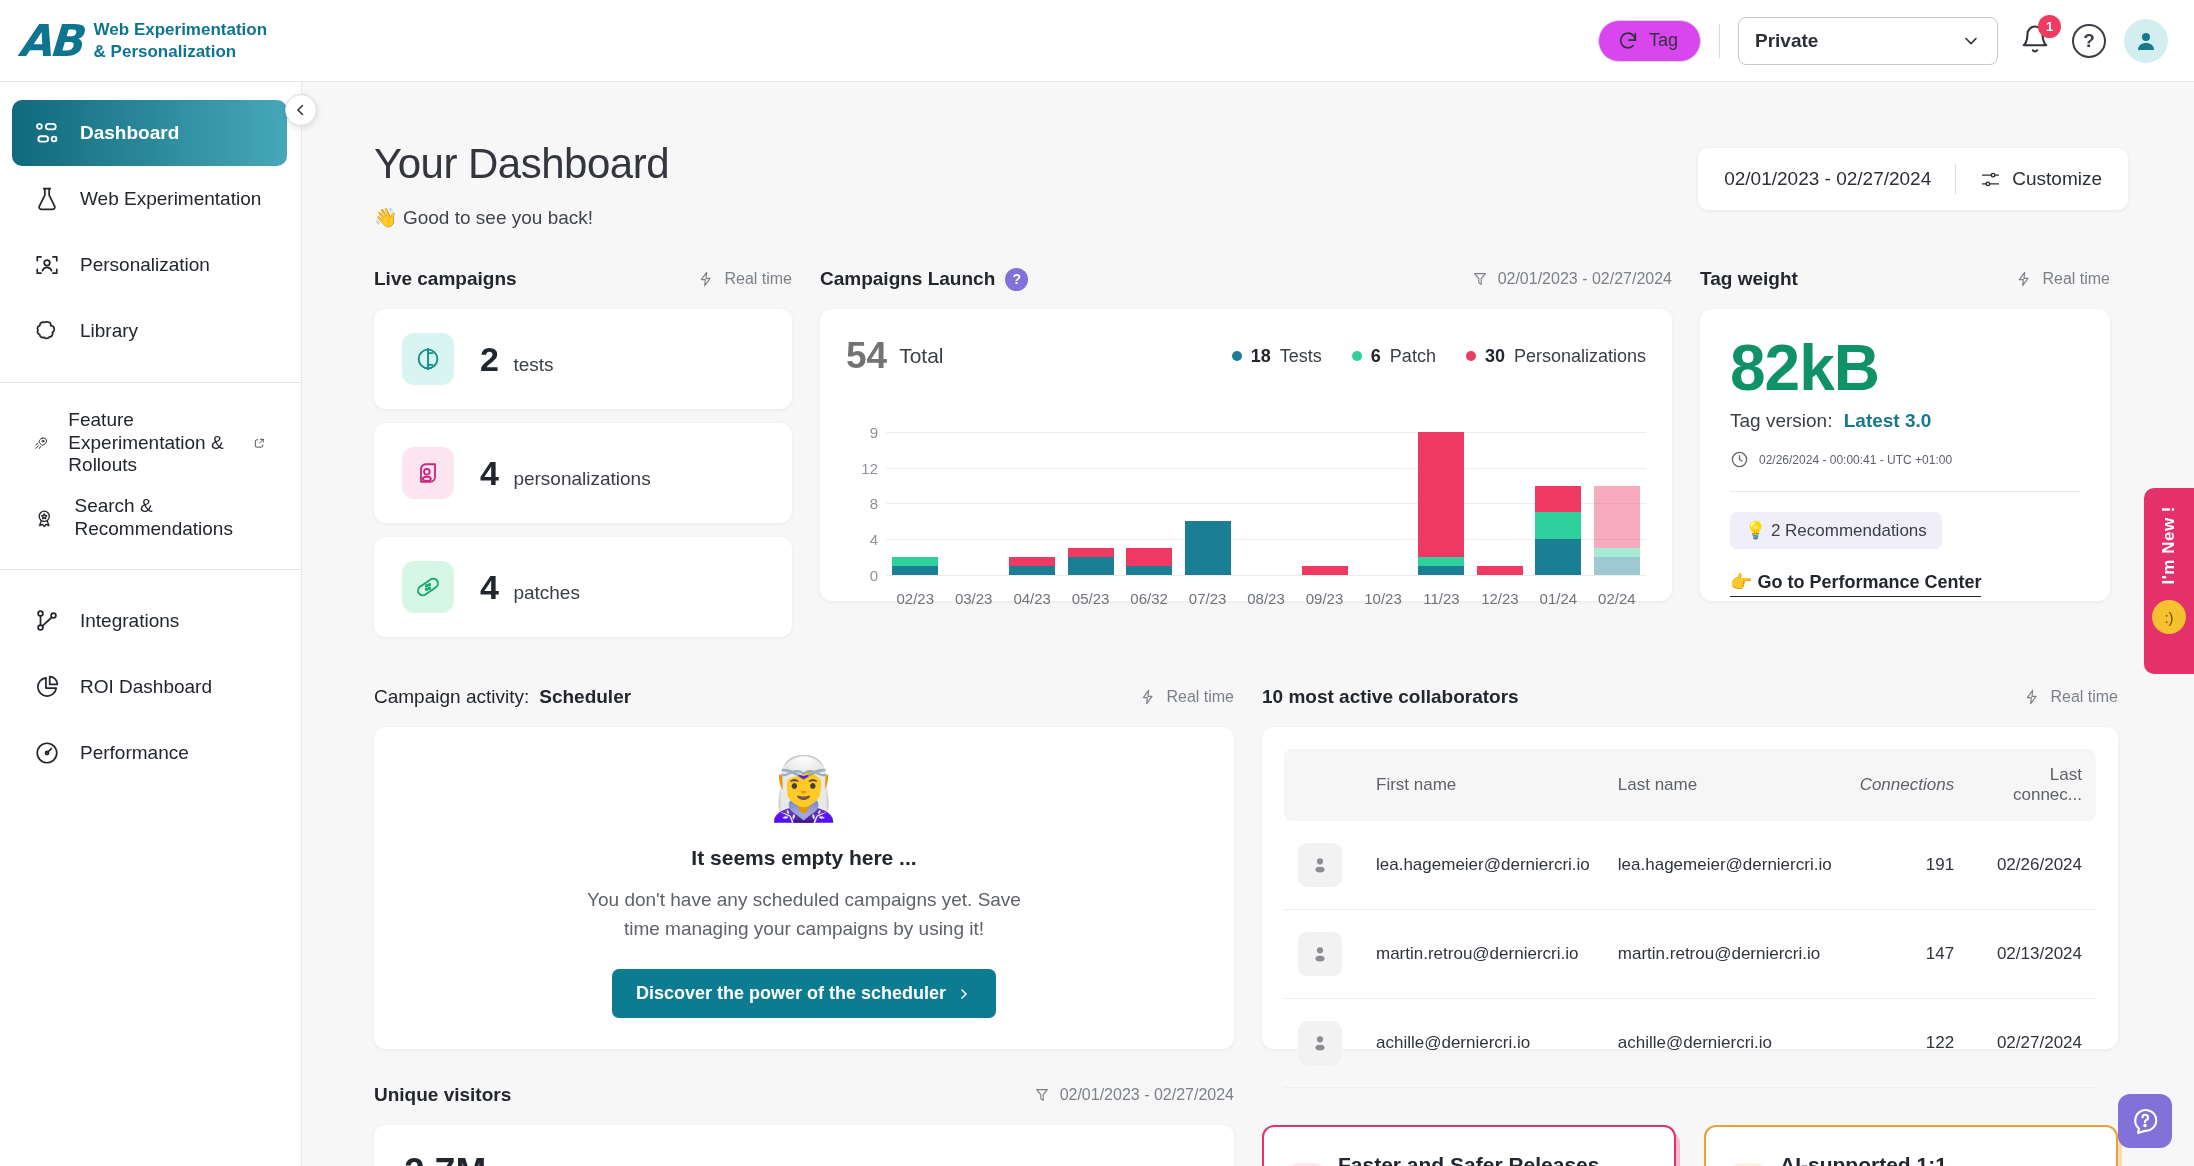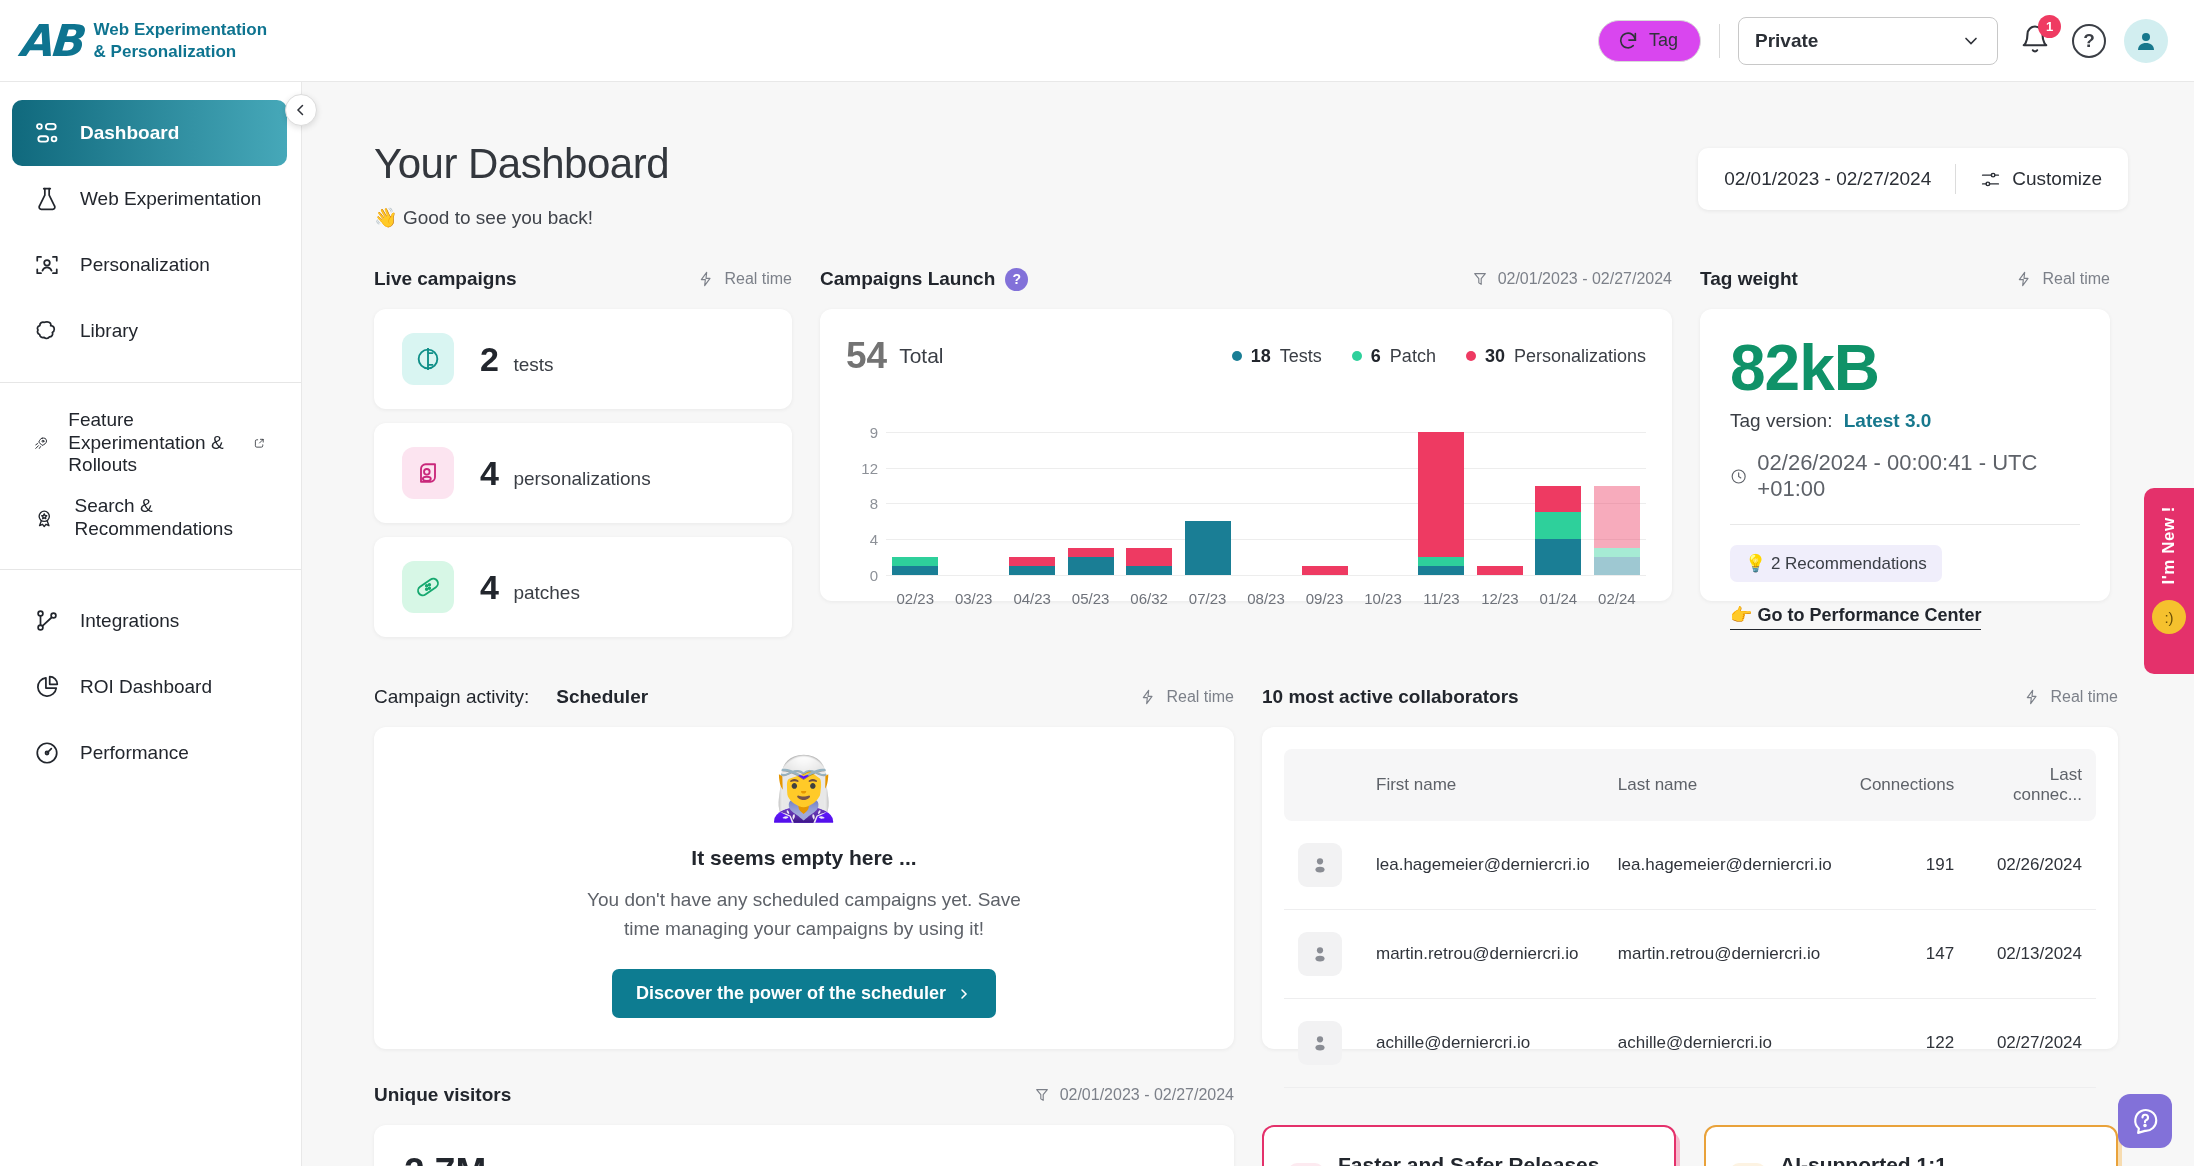--- a/index.html
+++ b/index.html
@@ -125,21 +125,21 @@
   .bcol { flex: 1; display: flex; flex-direction: column; justify-content: flex-end; align-items: center; height: 100%; }
   .bstack { width: 46px; display: flex; flex-direction: column; justify-content: flex-end; height: 100%; border-radius: 4px 4px 0 0; overflow: hidden; }
   .xlabels { position: absolute; left: 0; right: 0; bottom: -32px; display: flex; }
   .xlabels div { flex: 1; text-align: center; font-size: 15px; color: #6e727a; }
   
   .col-tag { width: 410px; }
   .tag-card { height: 292px; padding: 26px 30px; }
   .tag-kb { font-size: 64px; font-weight: 700; color: #0f9268; letter-spacing: -1px; line-height: 1.05; }
   .tag-ver { font-size: 19px; color: #3a3e45; margin-top: 8px; }
   .tag-ver b { color: #17788d; margin-left: 6px; }
-  .tag-time { display: flex; align-items: center; gap: 10px; font-size: 22px; color: #5e6269; margin-top: 18px; }
+  .tag-time { display: flex; align-items: center; gap: 10px; font-size: 12px; color: #5e6269; margin-top: 18px; }
   .tag-hr { height: 1px; background: #e8e8e8; margin: 22px 0 20px 0; }
   .recs {
     display: inline-flex; align-items: center; gap: 9px; background: #f0eefb;
     border-radius: 7px; padding: 8px 15px; font-size: 17px; color: #3a3e45; cursor: pointer;
   }
   .perf-link {
     display: inline-flex; align-items: center; gap: 9px; margin-top: 22px;
     font-size: 18px; font-weight: 600; color: #22262d;
     border-bottom: 1.5px solid #22262d; padding-bottom: 3px; cursor: pointer;
   }
@@ -155,21 +155,21 @@
     display: flex; align-items: center; gap: 10px; font-family: "Liberation Sans", sans-serif;
   }
   
   .col-collab { width: 856px; }
   .collab-card { height: 322px; padding: 22px; }
   table { width: 100%; border-collapse: collapse; }
   thead tr { background: #f6f6f7; }
   thead th { font-size: 17px; font-weight: 400; color: #5e6269; text-align: left; padding: 16px 14px; }
   thead th:first-child { border-radius: 8px 0 0 8px; width: 78px; }
   thead th:last-child { border-radius: 0 8px 8px 0; text-align: right; }
-  thead th.num { text-align: right; }
+  thead th.num { text-align: right; font-style: italic; }
   tbody td { font-size: 17px; color: #30343b; padding: 22px 14px; border-bottom: 1px solid #eeeeef; }
   tbody td.num { text-align: right; }
   tbody td:last-child { text-align: right; }
   .av-cell { width: 78px; }
   .av-box { width: 44px; height: 44px; border-radius: 9px; background: #f2f2f3; display: flex; align-items: center; justify-content: center; }
   
   .col-uv { width: 860px; }
   .uv-card { height: 120px; padding: 26px 30px; display: flex; align-items: flex-start; }
   .uv-num { font-size: 37px; font-weight: 700; color: #22262d; }
   .uv-lbl { font-size: 21px; color: #3a3e45; margin-left: 12px; }
@@ -611,21 +611,21 @@
           </div>
         </div>
       </div>
     </div>
 
     <div class="row" style="margin-top:26px;">
 
       <div class="col-sched">
         <div class="panel-head">
           <div class="panel-title light">Campaign activity:</div>
-          <div class="panel-title" style="margin-left:27px;">Scheduler</div>
+          <div class="panel-title" style="margin-left:10px;">Scheduler</div>
           <div class="panel-meta">
             <svg width="16" height="16" viewBox="0 0 24 24" fill="none" stroke="#7c8089" stroke-width="1.7" stroke-linejoin="round">
               <path d="M13 2 5 13h6l-1 9 8-11h-6z"></path>
             </svg>
             <span>Real time</span>
           </div>
         </div>
         <div class="card sched-card">
           <div class="sched-emoji">🧝‍♀️</div>
           <div class="sched-t1">It seems empty here ...</div>

